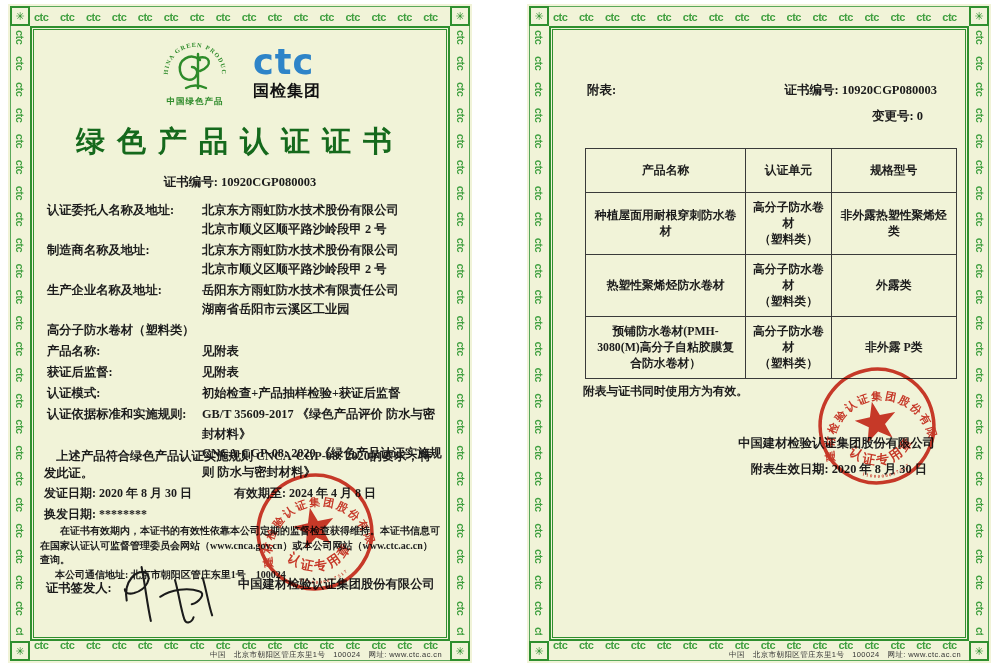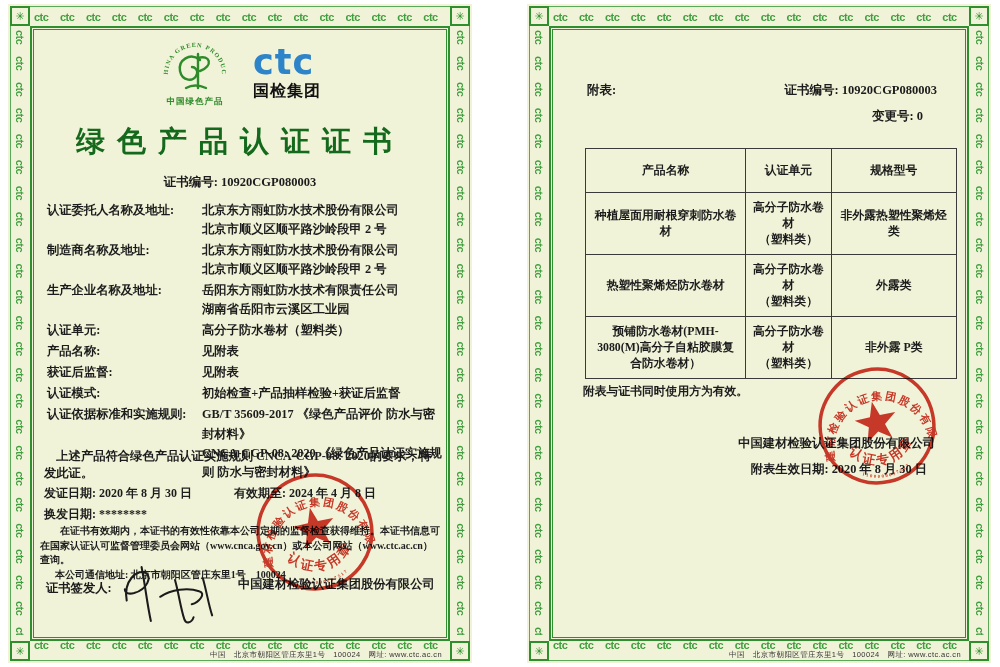--- a/index.html
+++ b/index.html
@@ -145,21 +145,20 @@
         <div class="field-label">制造商名称及地址:</div>
         <div class="field-value">北京东方雨虹防水技术股份有限公司
 北京市顺义区顺平路沙岭段甲 2 号</div>
       </div>
       <div class="field-row">
         <div class="field-label">生产企业名称及地址:</div>
         <div class="field-value">岳阳东方雨虹防水技术有限责任公司
 湖南省岳阳市云溪区工业园</div>
       </div>
       <div class="field-row">
-        <div class="field-label">认证单元:</div>
         <div class="field-value">高分子防水卷材（塑料类）</div>
       </div>
       <div class="field-row">
         <div class="field-label">产品名称:</div>
         <div class="field-value">见附表</div>
       </div>
       <div class="field-row">
         <div class="field-label">获证后监督:</div>
         <div class="field-value">见附表</div>
       </div>

